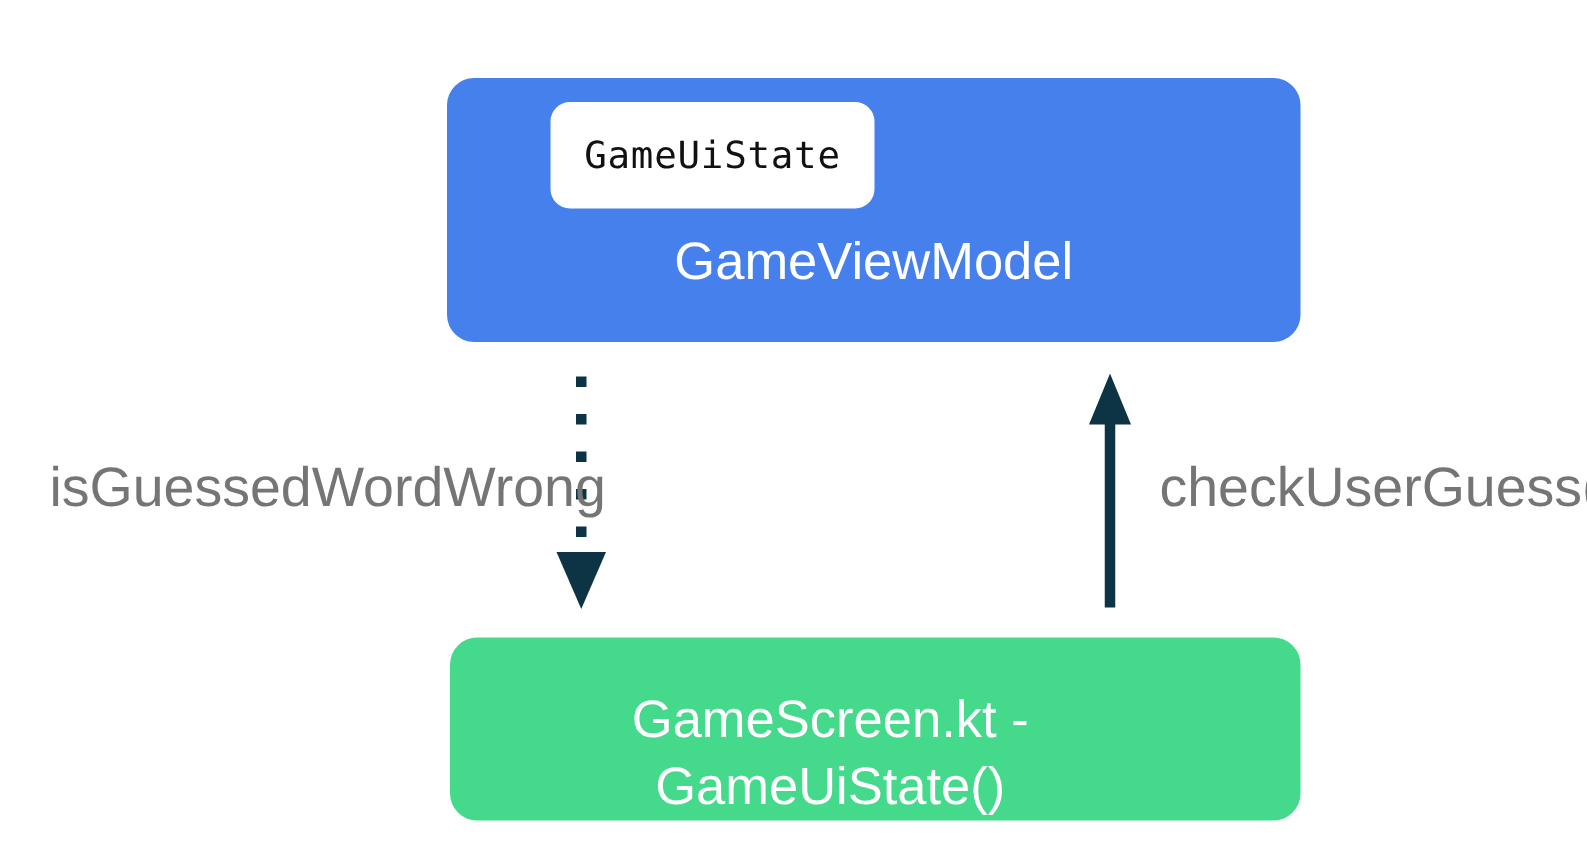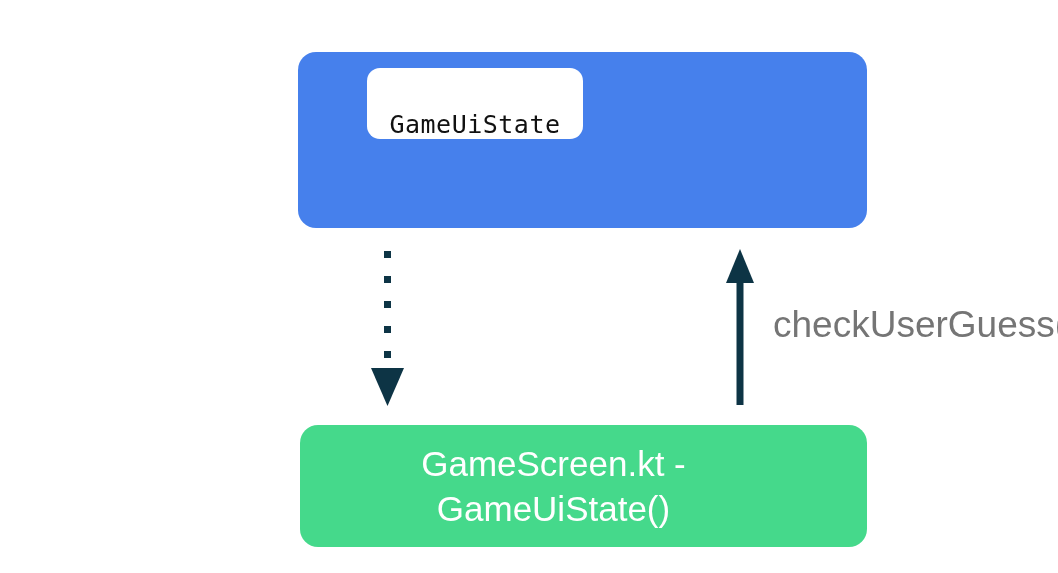--- a/index.html
+++ b/index.html
@@ -16,39 +16,39 @@
     left: 298px; top: 52px;
     width: 569px; height: 176px;
     background: #4680ec;
   }
   .chip {
     position: absolute;
     left: 69px; top: 16px;
     width: 216px; height: 71px;
     background: #ffffff;
     border-radius: 13px;
-    display: flex; align-items: flex-end; justify-content: center;
+    display: flex; align-items: center; justify-content: center;
     font-family: "DejaVu Sans Mono", monospace;
     font-size: 25px;
     color: #111111;
     letter-spacing: 0.5px;
   }
   .blue-title {
     position: absolute;
     left: 0; right: 0; top: 102px;
     text-align: center;
     color: #ffffff;
     font-size: 35px;
     line-height: 41px;
   }
   .box-green {
     left: 300px; top: 425px;
     width: 567px; height: 122px;
     background: #45d98b;
-    display: flex; align-items: center; justify-content: center;
+    display: flex; align-items: flex-end; justify-content: center;
   }
   .green-title {
     text-align: center;
     color: #ffffff;
     font-size: 35px;
     line-height: 45px;
     transform: translateX(-30px);
   }
   .arrows {
     position: absolute; left: 0; top: 0;
@@ -77,33 +77,35 @@
 </style>
 </head>
 <body>
 
 <div class="canvas">
 
   <div class="box box-blue" style="background-color: rgb(70, 128, 236);">
     <div class="chip" style="background-color: rgb(255, 255, 255);">
       <span>GameUiState</span>
     </div>
+    <div class="blue-title">GameViewModel</div>
   </div>
 
   <svg class="arrows" width="1058" height="573" viewBox="0 0 1058 573" style="--arrow-color: #0d3445;">
     <g>
       <line class="dotted-line" x1="387.5" y1="251" x2="387.5" y2="360"></line>
       <polygon points="371,368 404,368 387.5,406"></polygon>
     </g>
     <g>
       <line class="solid-line" x1="740" y1="281" x2="740" y2="405"></line>
       <polygon points="726,283 754,283 740,249"></polygon>
     </g>
   </svg>
 
+  <div class="flow-label left" style="--label-color: #757575;">isGuessedWordWrong</div>
   <div class="flow-label right" style="--label-color: #757575;">checkUserGuess()</div>
 
   <div class="box box-green" style="background-color: rgb(69, 217, 139);">
     <div class="green-title">
       <div>GameScreen.kt -</div>
       <div>GameUiState()</div>
     </div>
   </div>
 
 </div>

